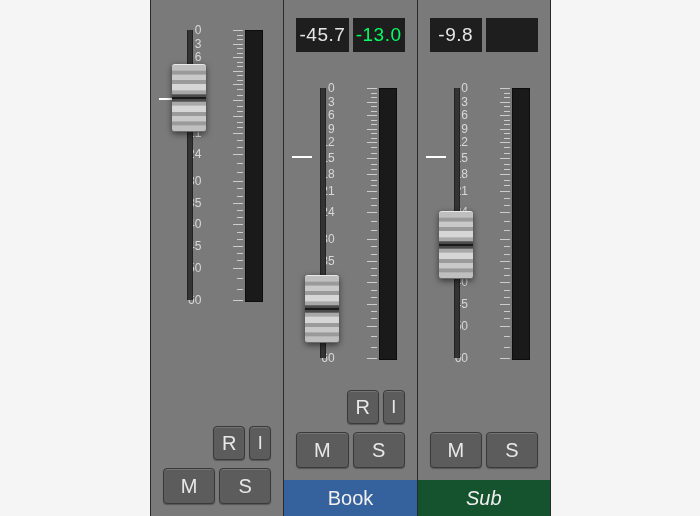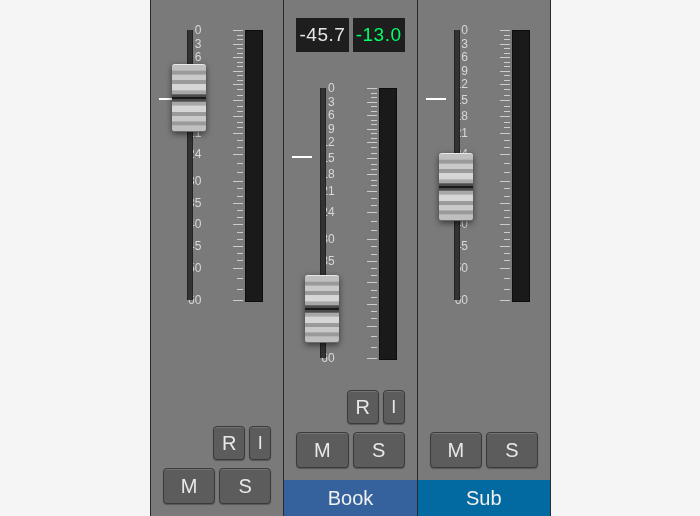--- a/index.html
+++ b/index.html
@@ -332,20 +332,24 @@
         <div class="chan-btn">R</div>
         <div class="chan-btn small">I</div>
       </div>
       <div class="btn-row ms">
         <div class="chan-btn">M</div>
         <div class="chan-btn">S</div>
       </div>
       <div class="name-strip" style="background: rgb(53, 98, 157);">Book</div>
     </div>
     <div class="channel">
+      <div class="readouts">
+        <div class="readout">-9.8</div>
+        <div class="readout empty"></div>
+      </div>
       <div class="fader-area">
         <div class="meter-bg"></div>
         <div class="scale">
           <div class="scale-label" style="top: 2px;">0</div>
           <div class="scale-tick" style="top: 2px; width: 10px;"></div>
           <div class="scale-tick" style="top: 6.5px; width: 6px;"></div>
           <div class="scale-tick" style="top: 11px; width: 6px;"></div>
           <div class="scale-label" style="top: 15.5px;">3</div>
           <div class="scale-tick" style="top: 15.5px; width: 10px;"></div>
           <div class="scale-tick" style="top: 20px; width: 6px;"></div>
@@ -403,15 +407,15 @@
         </div>
         <div class="track"></div>
         <div class="zero-line" style="top: 69.5px;"></div>
         <div class="fader-cap" style="top: 158.6px;"></div>
       </div>
       <div class="btn-row ri"></div>
       <div class="btn-row ms">
         <div class="chan-btn">M</div>
         <div class="chan-btn">S</div>
       </div>
-      <div class="name-strip" style="background: #0369a1;">Sub</div>
+      <div class="name-strip" style="background: #14532d; font-style: italic;">Sub</div>
     </div>
   </div>
 
 </body></html>

